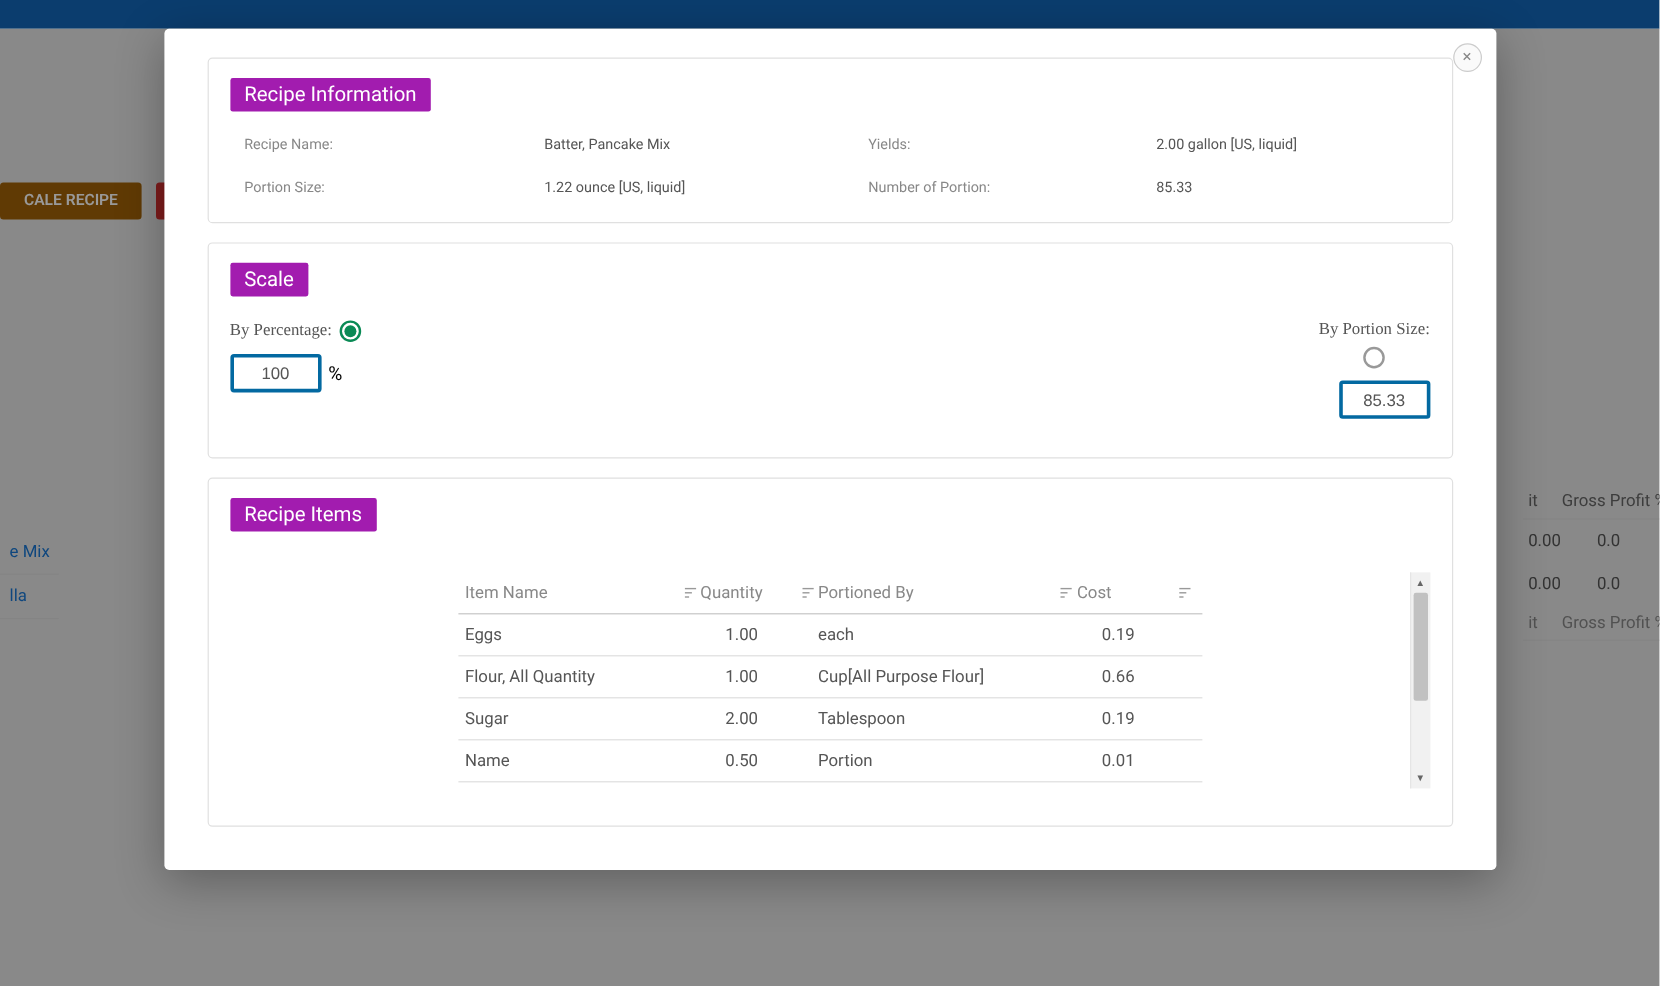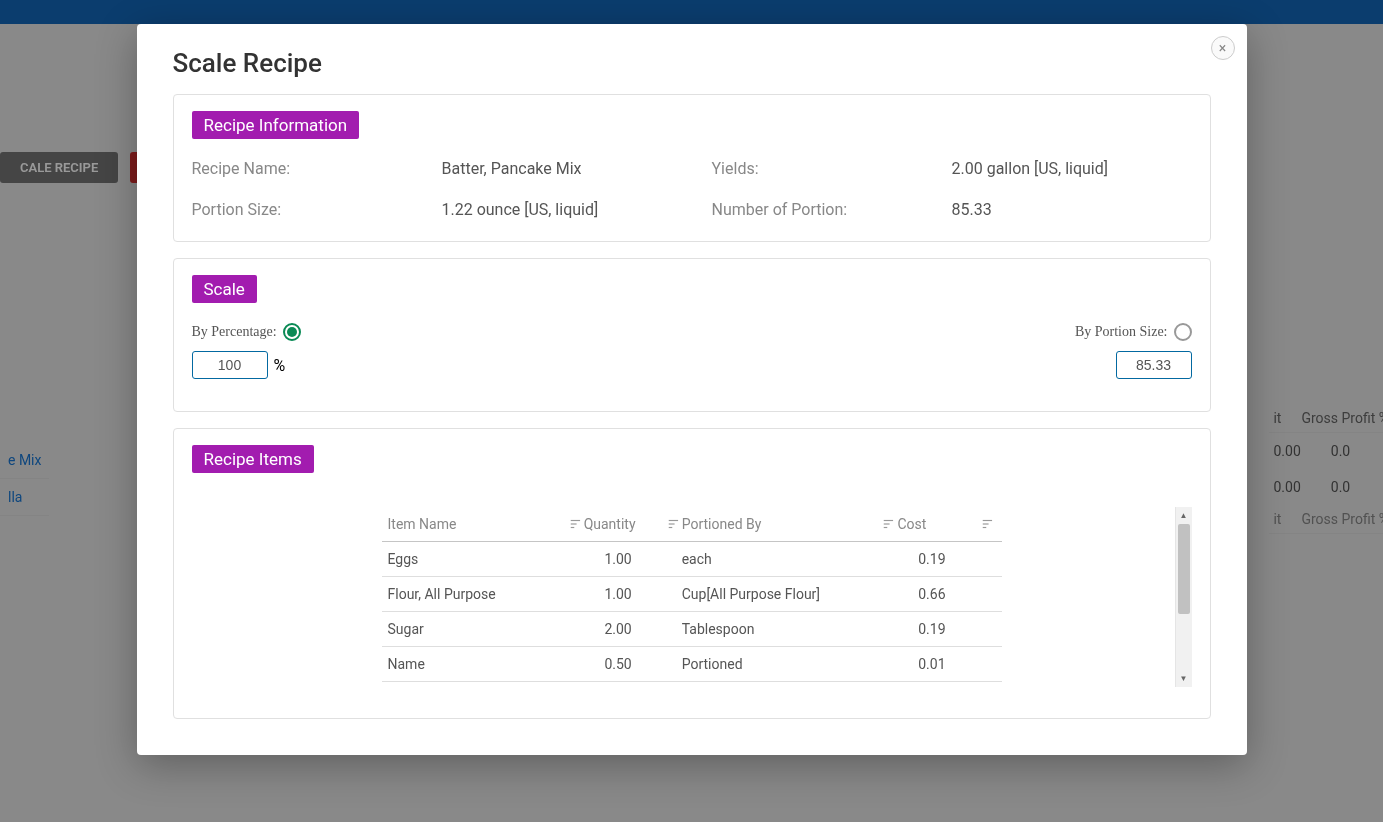--- a/index.html
+++ b/index.html
@@ -42,21 +42,21 @@
     gap: 12px;
     z-index: 1;
   }
   .bg-btn {
     padding: 8px 20px;
     color: #fff;
     font-weight: 600;
     font-size: 13px;
     border-radius: 3px;
   }
-  .bg-btn.blue { background: #737373; }
+  .bg-btn.blue { background: #a16207; }
   .bg-btn.red { background: #d32f2f; }
   .bg-table {
     position: absolute;
     right: -10px;
     top: 380px;
     color: #666;
     font-size: 14px;
     z-index: 1;
     text-align: left;
   }
@@ -128,23 +128,24 @@
     color: #fff;
     font-size: 17px;
     padding: 4px 12px;
     border-radius: 2px;
     margin-bottom: 14px;
   }
   .info-grid {
     display: grid;
     grid-template-columns: 250px 270px 240px 1fr;
     row-gap: 22px;
-    font-size: 16px;
+    font-size: 12px;
     color: #555;
     padding-top: 6px;
+    margin-left: 12px;
   }
   .info-grid .label { color: #888; }
   .scale-row {
     display: flex;
     justify-content: space-between;
     padding-top: 6px;
   }
   .scale-col { }
   .scale-lbl {
     display: flex;
@@ -168,28 +169,28 @@
   .radio.checked { border-color: #0a8a55; }
   .radio.checked::after {
     content: "";
     width: 10px; height: 10px;
     background: #0a8a55;
     border-radius: 50%;
   }
   .scale-input-row { display: flex; align-items: center; gap: 6px; }
   .scale-input {
     width: 76px;
-    border: 1px solid #0369a1;
+    border: 3px solid #0369a1;
     border-radius: 3px;
     padding: 5px 8px;
     font-size: 14px;
     color: #555;
     text-align: center;
   }
-  .scale-col.right .scale-lbl { justify-content: space-between; }
+  .scale-col.right .scale-lbl { justify-content: space-between; flex-direction: column; }
   .scale-col.right .scale-input-row { justify-content: flex-end; }
 
   .items-table {
     position: relative;
     padding: 0 190px 0 190px;
     margin-top: 20px;
   }
   .items-header, .items-row {
     display: grid;
     grid-template-columns: 2fr 1fr 2.2fr 1fr;
@@ -286,21 +287,20 @@
       <span>it</span>
       <span>Gross Profit %</span>
     </div>
   </div>
 </div>
 
 <div class="modal">
   <div class="close-btn">
     <span>×</span>
   </div>
-  <h2 class="modal-title">Scale Recipe</h2>
 
   
   <div class="panel">
     <span class="tag">Recipe Information</span>
     <div class="info-grid">
       <div class="label">Recipe Name:</div>
       <div>Batter, Pancake Mix</div>
       <div class="label">Yields:</div>
       <div>2.00 gallon [US, liquid]</div>
       <div class="label">Portion Size:</div>
@@ -382,35 +382,35 @@
             </span>
           </div>
       </div>
       <div class="items-row">
         <div>Eggs</div>
         <div class="qty">1.00</div>
         <div>each</div>
         <div class="cost">0.19</div>
       </div>
       <div class="items-row">
-        <div>Flour, All Purpose</div>
+        <div>Flour, All Quantity</div>
         <div class="qty">1.00</div>
         <div>Cup[All Purpose Flour]</div>
         <div class="cost">0.66</div>
       </div>
       <div class="items-row">
         <div>Sugar</div>
         <div class="qty">2.00</div>
         <div>Tablespoon</div>
         <div class="cost">0.19</div>
       </div>
       <div class="items-row">
         <div>Name</div>
         <div class="qty">0.50</div>
-        <div>Portioned</div>
+        <div>Portion</div>
         <div class="cost">0.01</div>
       </div>
       <div class="scrollbar">
         <div class="arrow">▲</div>
         <div class="thumb"></div>
         <div class="arrow">▼</div>
       </div>
     </div>
   </div>
 

